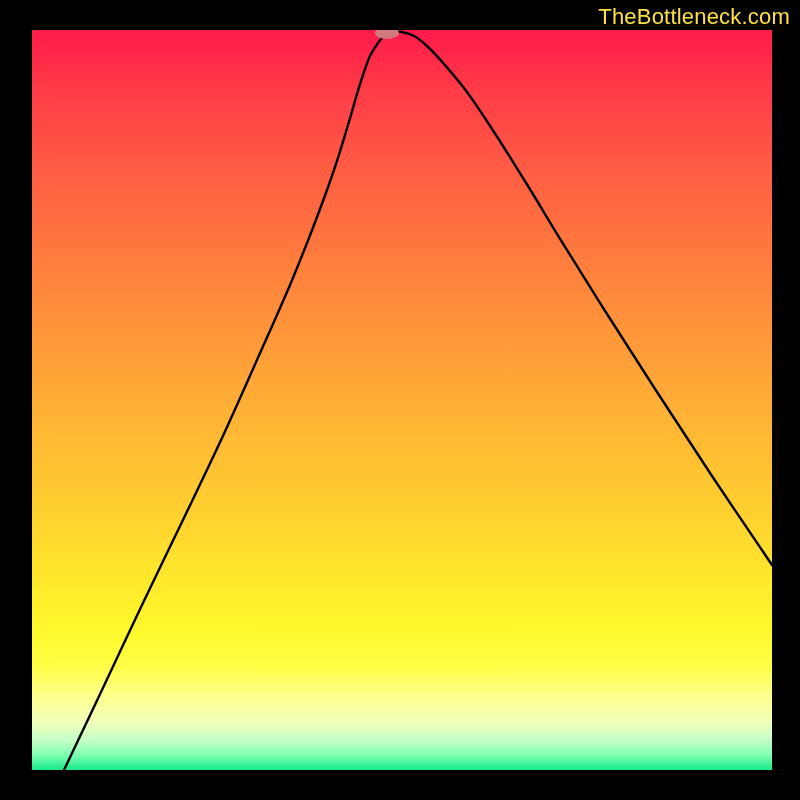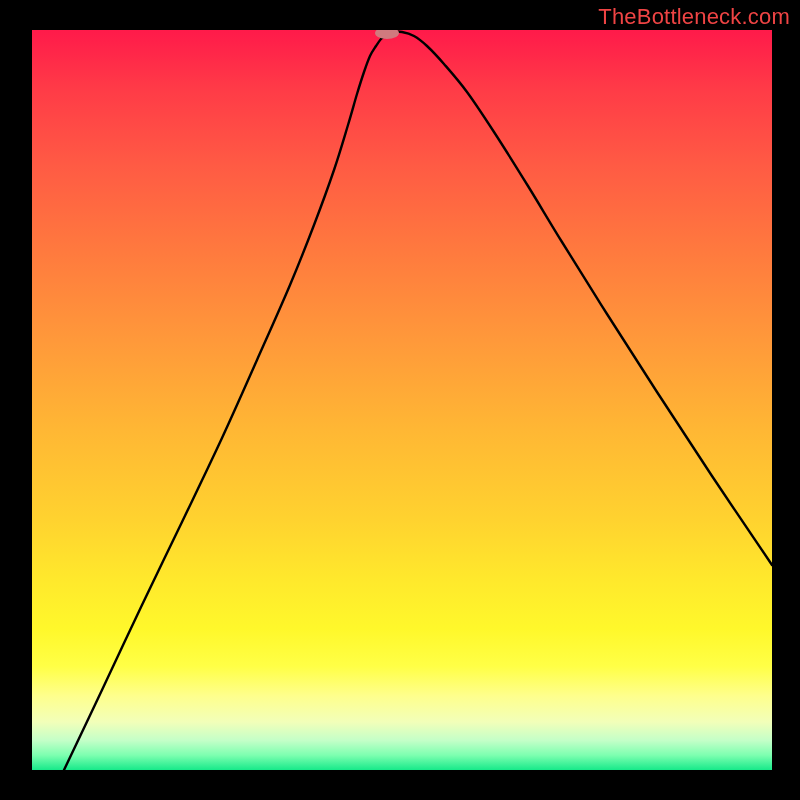--- a/index.html
+++ b/index.html
@@ -39,21 +39,21 @@
       #f2ffb9 93.5%,
       #c4ffc8 96%,
       #7dffb0 98%,
       #17e98a 100%
     );
   }
   .watermark {
     position: absolute;
     top: 4px;
     right: 10px;
-    color: #ef4444;
+    color: #fde047;
     font-size: 22px;
     font-weight: 500;
     letter-spacing: 0.2px;
     user-select: none;
   }
   svg.curve {
     position: absolute;
     left: 0;
     top: 0;
     width: 740px;

